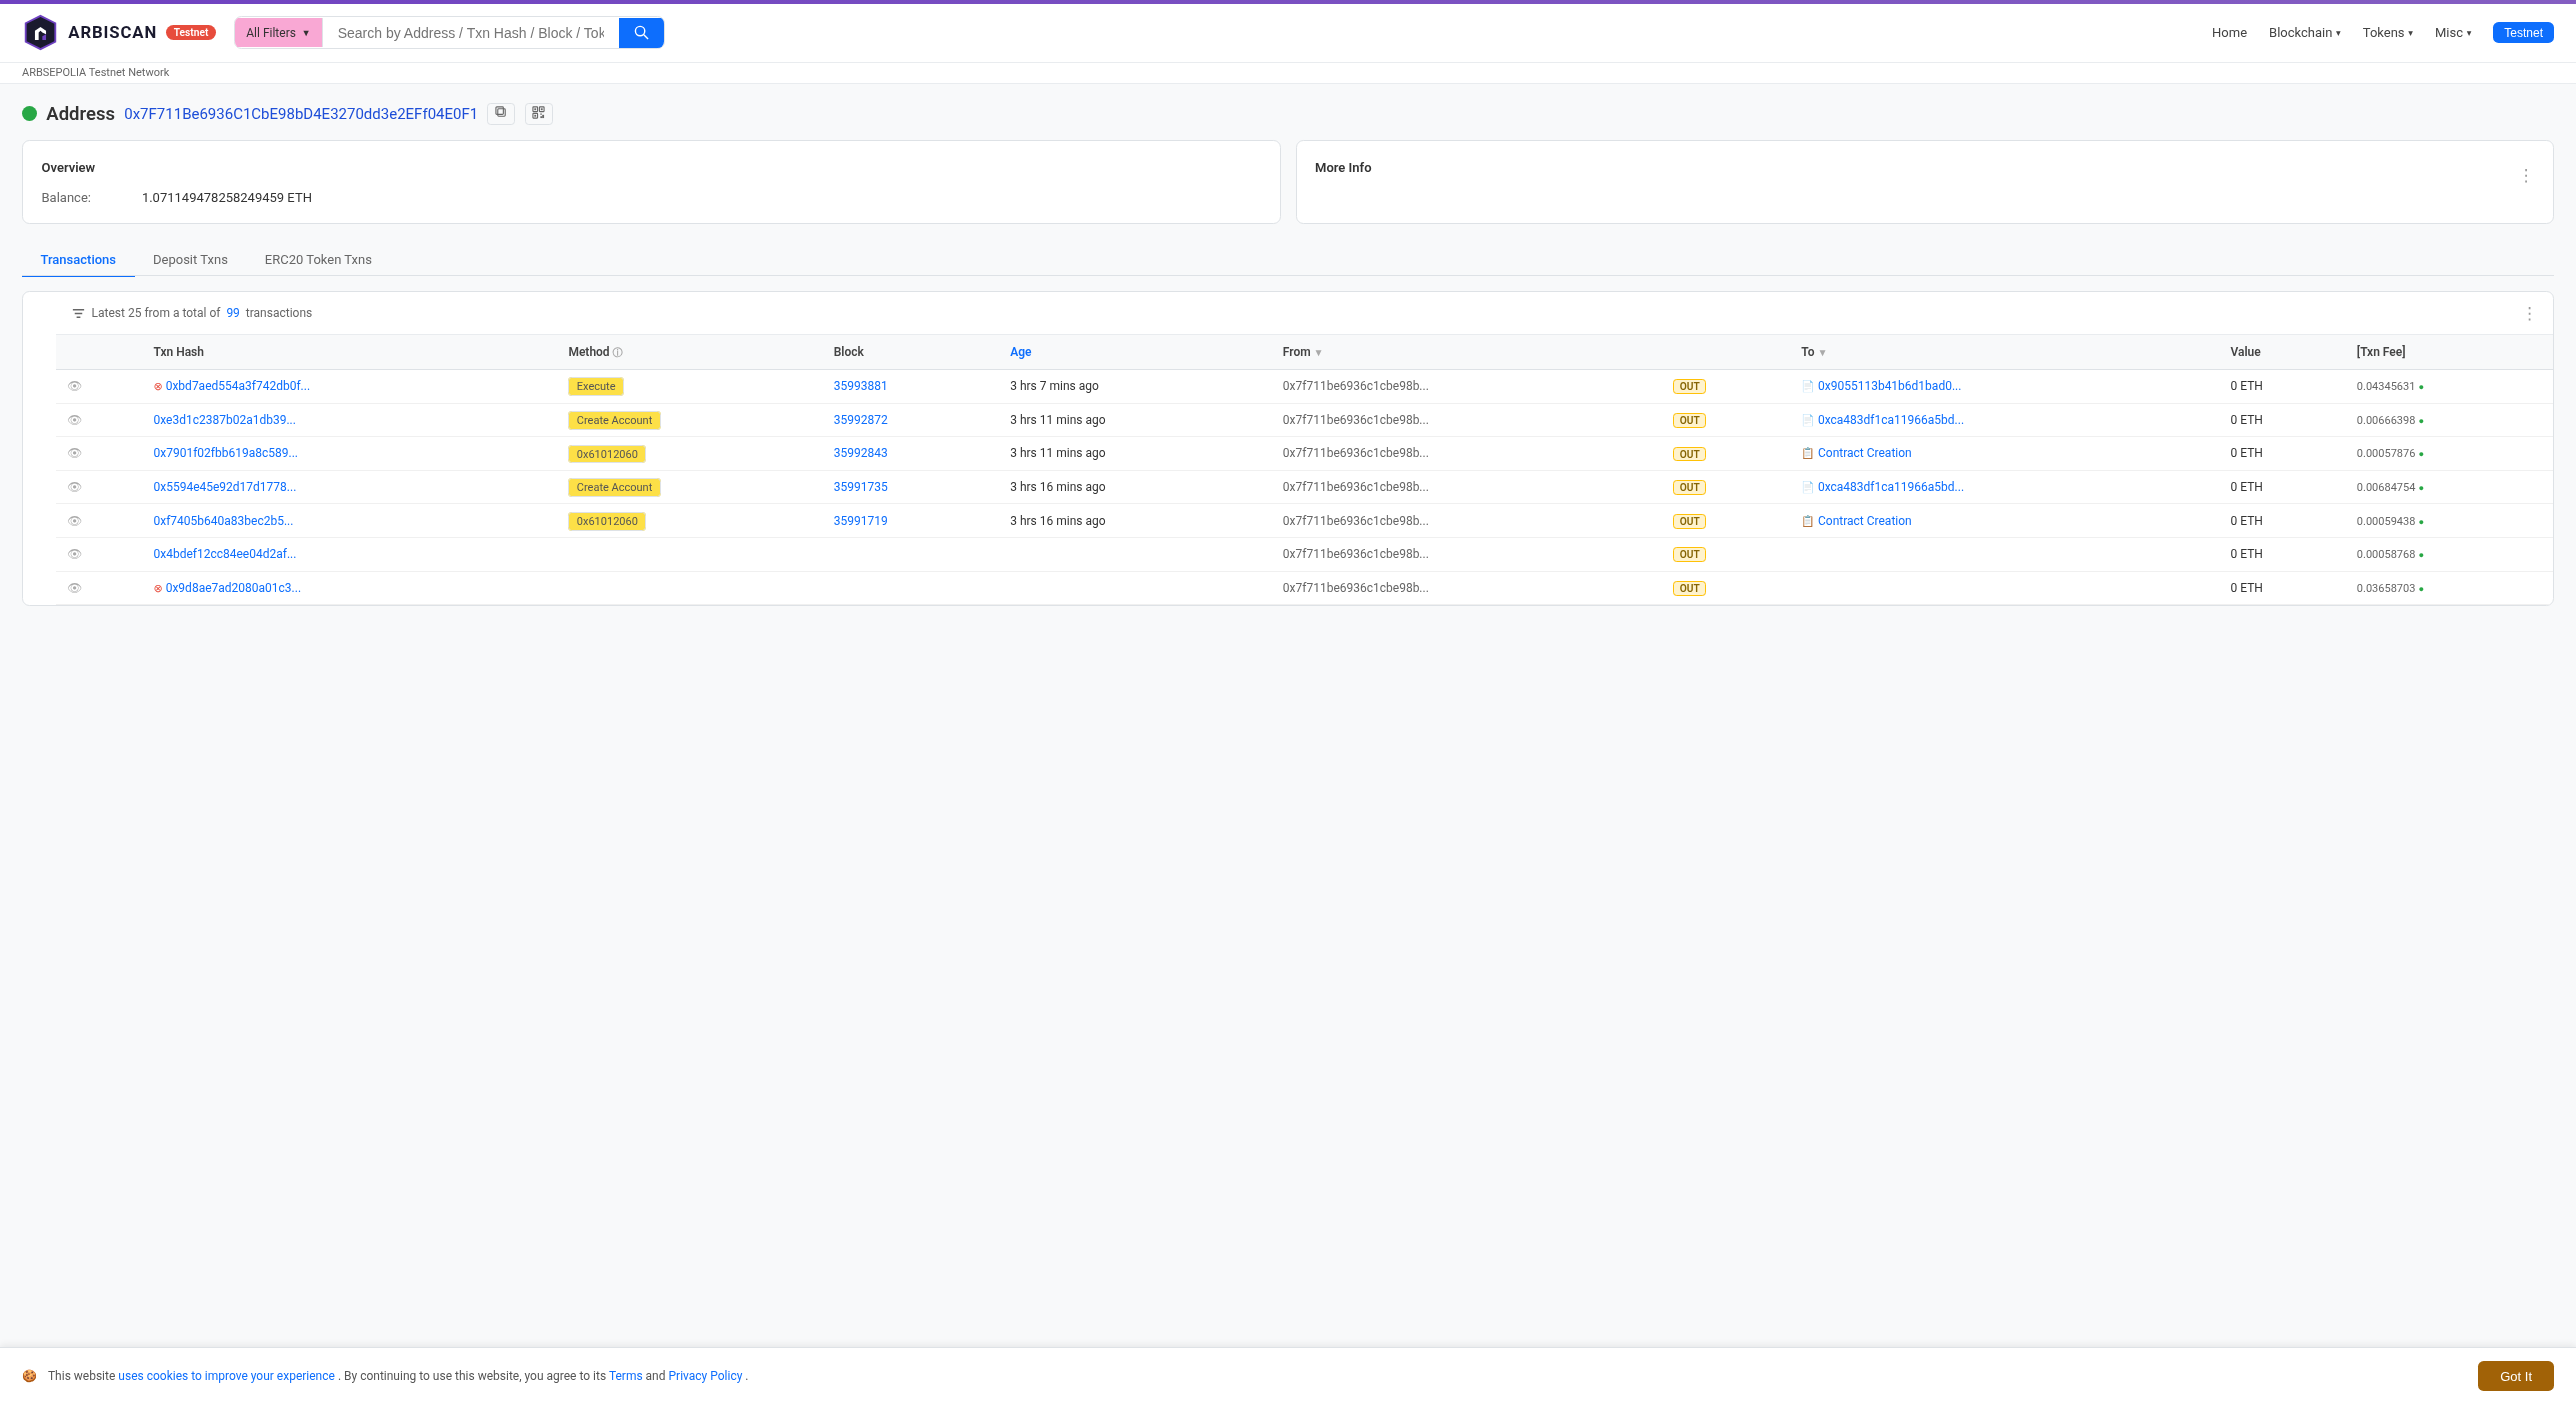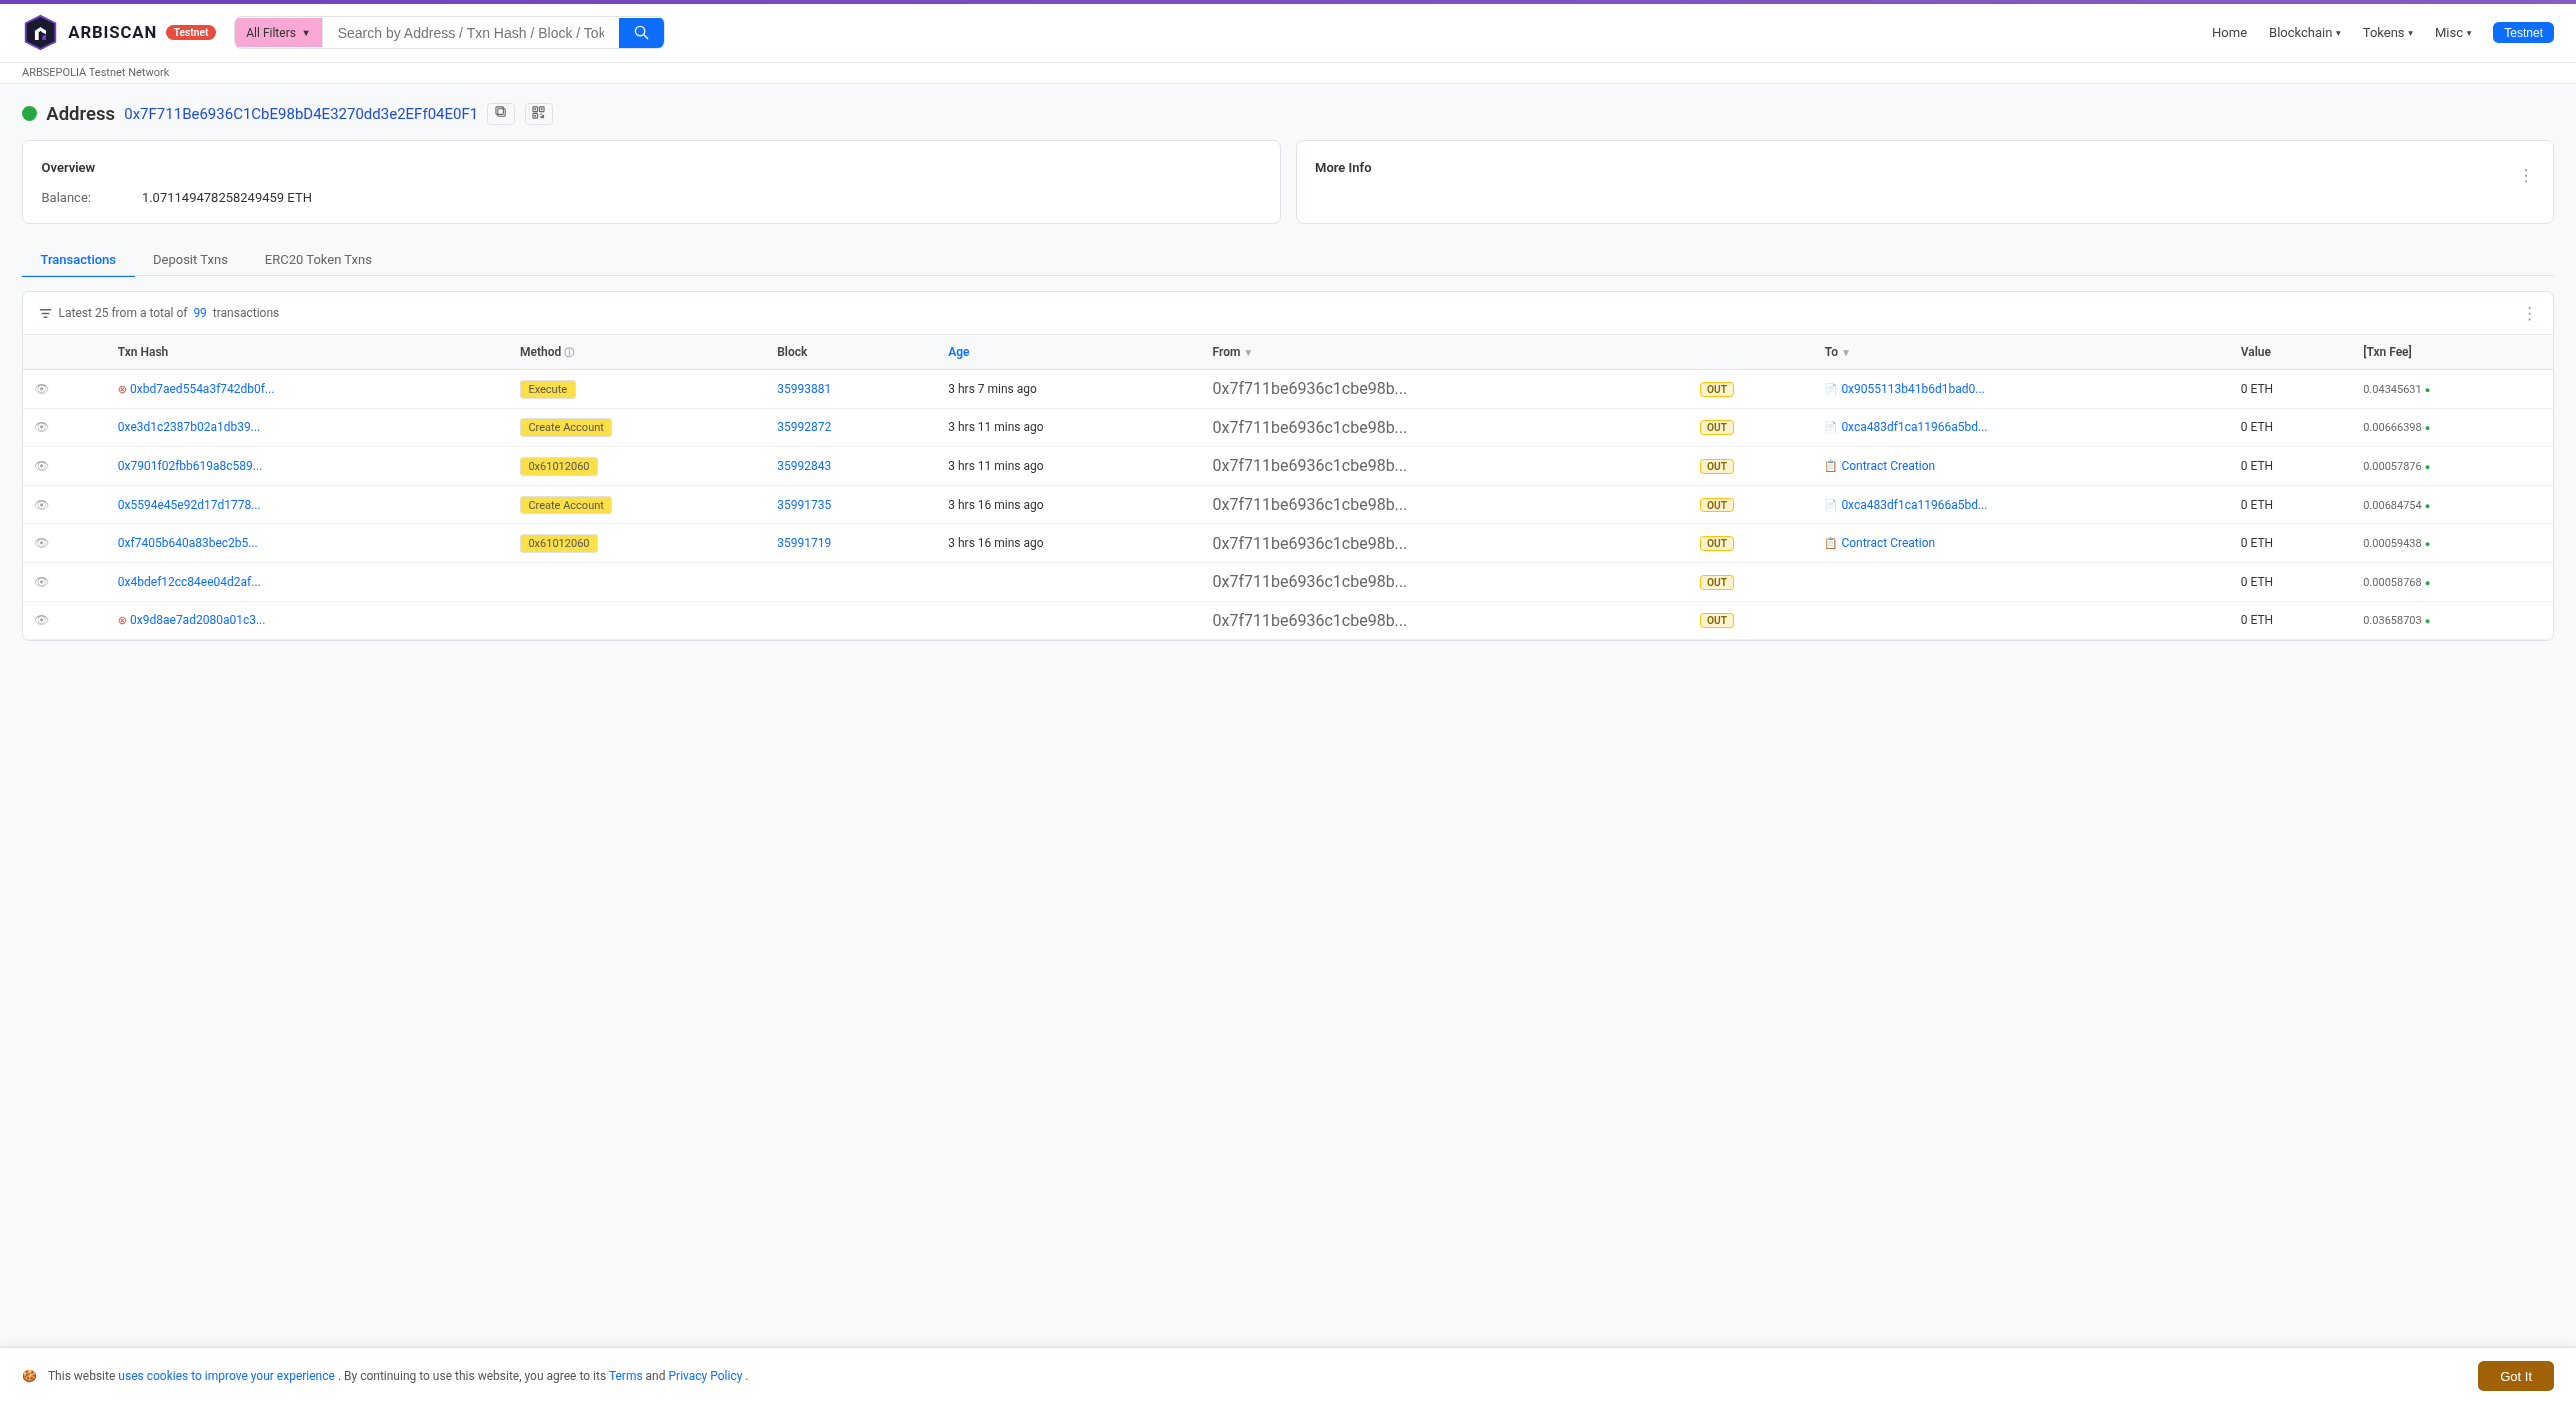--- a/index.html
+++ b/index.html
@@ -45,36 +45,36 @@
     .card-label { color: #666; min-width: 93px; }
     .card-val { color: #333; }
     .more-options { margin-left: auto; color: #999; cursor: pointer; font-size: 16.7px; }
 
     
     .tabs { display: flex; gap: 0; border-bottom: 1.9px solid #dee2e6; margin-bottom: 15px; }
     .tab { padding: 9.3px 18.5px; font-size: 13px; cursor: pointer; color: #666; border-bottom: 1.9px solid transparent; margin-bottom: -1.9px; }
     .tab.active { color: #0d6efd; border-bottom-color: #0d6efd; font-weight: 500; }
 
     
-    .txn-panel { background: #fff; border: 0.9px solid #dee2e6; border-radius: 7.4px; overflow: hidden; }
+    .txn-panel { background: #fff; border: 0.9px solid #dee2e6; border-radius: 7.4px; overflow: hidden; padding-left: 33px; }
     .txn-header { display: flex; align-items: center; padding: 11px 15px; border-bottom: 0.9px solid #e9ecef; font-size: 12px; color: #666; }
     .txn-header .total-count { color: #0d6efd; }
     .txn-options { margin-left: auto; color: #999; cursor: pointer; font-size: 16.7px; }
 
     table { width: 100%; border-collapse: collapse; font-size: 12px; }
     thead th { background: #f8f9fa; padding: 9.3px 11px; text-align: left; font-weight: 600; color: #444; border-bottom: 0.9px solid #dee2e6; white-space: nowrap; }
     tbody tr { border-bottom: 0.9px solid #f0f0f0; }
     tbody td { padding: 9.3px 11px; vertical-align: middle; white-space: nowrap; }
 
     .eye-icon { color: #aaa; cursor: pointer; }
     .error-icon { color: #e74c3c; font-size: 11px; }
     .txn-hash { color: #0d6efd; text-decoration: none; font-size: 12px; }
     .method-badge { background: #fde047; border: 0.9px solid #dee2e6; border-radius: 3.7px; padding: 1.9px 7.4px; font-size: 11px; color: #555; }
     .block-link { color: #0d6efd; text-decoration: none; }
-    .from-addr { color: #666; font-size: 16px; }
+    .from-addr { color: #666; font-size: 12px; }
     .out-badge { background: #fff3cd; color: #856404; border: 0.9px solid #ffc107; border-radius: 3.7px; padding: 0.9px 5.6px; font-size: 10.2px; font-weight: 600; }
     .to-addr { color: #0d6efd; text-decoration: none; font-size: 12px; }
     .contract-icon { color: #666; font-size: 11px; }
     .eth-val { color: #333; }
     .txn-fee { color: #666; font-size: 11px; }
     .green-dot { color: #28a745; font-size: 9.3px; }
     .filter-icon { color: #aaa; font-size: 10.2px; }
     .info-icon { color: #aaa; font-size: 10.2px; }
 
     

